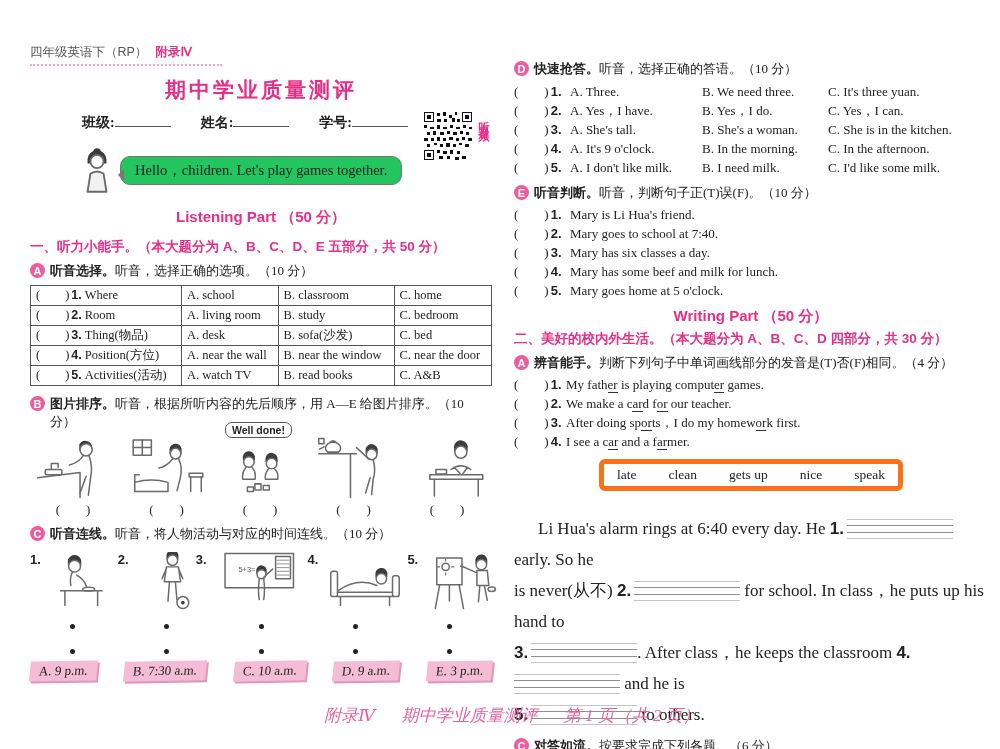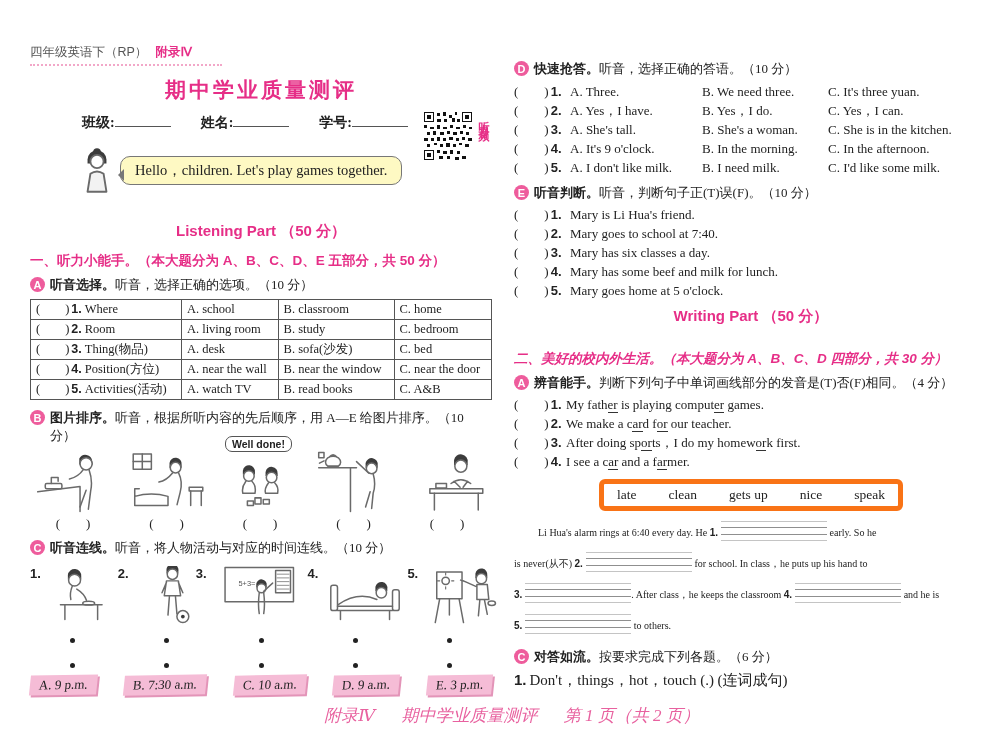--- a/index.html
+++ b/index.html
@@ -17,24 +17,24 @@
   h1.title{margin:10px 0 0;text-align:center;color:#e62e87;font:bold 21px "Liberation Sans",sans-serif;letter-spacing:3px;}
   .meta{margin-top:8px;text-align:center;font-size:14px;font-weight:600;}
   .meta span{margin:0 16px;}
   .fields{margin-top:9px;font-size:14px;font-weight:600;display:flex;gap:30px;padding-left:52px;}
   .wline{display:inline-block;width:56px;height:13px;border-bottom:1px solid #555;}
 
   .qr-wrap{position:absolute;top:68px;left:394px;display:flex;gap:4px;}
   .qr-cap{writing-mode:vertical-rl;font-size:11px;color:#e62e87;letter-spacing:3px;font-weight:bold;}
 
   .greet{margin:13px 0 0 50px;display:flex;align-items:center;gap:6px;}
-  .bubble{position:relative;border:1.5px solid #777;border-radius:10px;padding:4px 14px;font-size:14.5px;background:#fef9c3;}
+  .bubble{position:relative;border:1.5px solid #777;border-radius:10px;padding:4px 14px;font-size:14.5px;background:#22c55e;}
   .bubble:before{content:"";position:absolute;left:-9px;top:12px;border:6px solid transparent;border-right-color:#777;}
 
-  .part-title{margin-top:27px;text-align:center;color:#e62e87;font:bold 15px "Liberation Sans",sans-serif;}
+  .part-title{margin-top:13px;text-align:center;color:#e62e87;font:bold 15px "Liberation Sans",sans-serif;}
   .part-title .sc{font-weight:bold;}
   .big-sec{margin-top:11px;color:#e62e87;font:bold 13.5px "Liberation Sans",sans-serif;}
 
   .sec-line{margin-top:6px;font-size:13px;display:flex;align-items:flex-start;gap:5px;line-height:18px;}
   .sec-line.wrap{display:block;line-height:19px;}
   .badge{display:inline-flex;flex:none;width:15px;height:15px;margin-top:1px;border-radius:50%;background:#ee5c9c;color:#fff;
          font:bold 11px "Liberation Sans",sans-serif;align-items:center;justify-content:center;vertical-align:-2px;}
   .lead{font-weight:bold;}
 
   table.choice{margin-top:5px;border-collapse:collapse;width:100%;font-size:12.5px;}
@@ -60,21 +60,21 @@
        padding:2px 9px;font-size:13px;}
 
   .d-row,.e-row,.wa-row{display:flex;font-size:13px;height:19px;align-items:baseline;white-space:nowrap;}
   .d-brn{width:56px;flex:none;}
   .d-a{width:132px;flex:none;}
   .d-b{width:126px;flex:none;}
   .useg{border-bottom:1.2px solid #333;}
 
   .bank{width:268px;margin:7px auto 0;border:5px solid #f97316;border-radius:6px;padding:3px 13px;
         display:flex;justify-content:space-between;font-size:13.5px;}
-  .passage{margin-top:6px;font-size:10px;line-height:31px;}
+  .passage{margin-top:22px;font-size:17px;line-height:31px;}
   .indent{text-indent:24px;}
   .g4{display:inline-block;width:106px;height:20px;vertical-align:-5px;background-repeat:no-repeat;
       background-image:linear-gradient(#c4c4c4,#c4c4c4),linear-gradient(#8f8f8f,#8f8f8f),
                        linear-gradient(#8f8f8f,#8f8f8f),linear-gradient(#c4c4c4,#c4c4c4);
       background-size:100% 1px;background-position:0 0,0 6px,0 13px,0 19px;}
   .q1{margin-top:5px;font-size:15px;}
 
   .footer{position:absolute;left:0;right:0;bottom:22px;text-align:center;color:#e8619f;font-size:17px;font-style:italic;}
   .footer span{margin:0 11px;}
 
@@ -446,21 +446,21 @@
         <span class="d-brn"><span class="br">(　　)</span><b class="n">5.</b></span>
         <span>Mary goes home at 5 o'clock.</span>
       </div>
     </div>
 
     <div class="part-title" style="margin-top:6px;">
       <span>Writing Part</span>
       <span class="sc">（50 分）</span>
     </div>
 
-    <div class="big-sec" style="margin-top:24px;font-style:italic;">二、美好的校内外生活。（本大题分为 A、B、C、D 四部分，共 30 分）</div>
+    <div class="big-sec" style="margin-top:4px;">二、美好的校内外生活。（本大题分为 A、B、C、D 四部分，共 30 分）</div>
 
     <div class="sec-line">
       <span class="badge">A</span>
       <span><span class="lead">辨音能手。</span><span>判断下列句子中单词画线部分的发音是(T)否(F)相同。（4 分）</span></span>
     </div>
 
     <div style="margin-top:4px;">
       <div class="wa-row">
         <span class="d-brn" style="width:52px;"><span class="br">(　　)</span><b class="n">1.</b></span>
         <span><span>My fath</span><span class="useg">er</span><span> is playing comput</span><span class="useg">er</span><span> games.</span></span>

